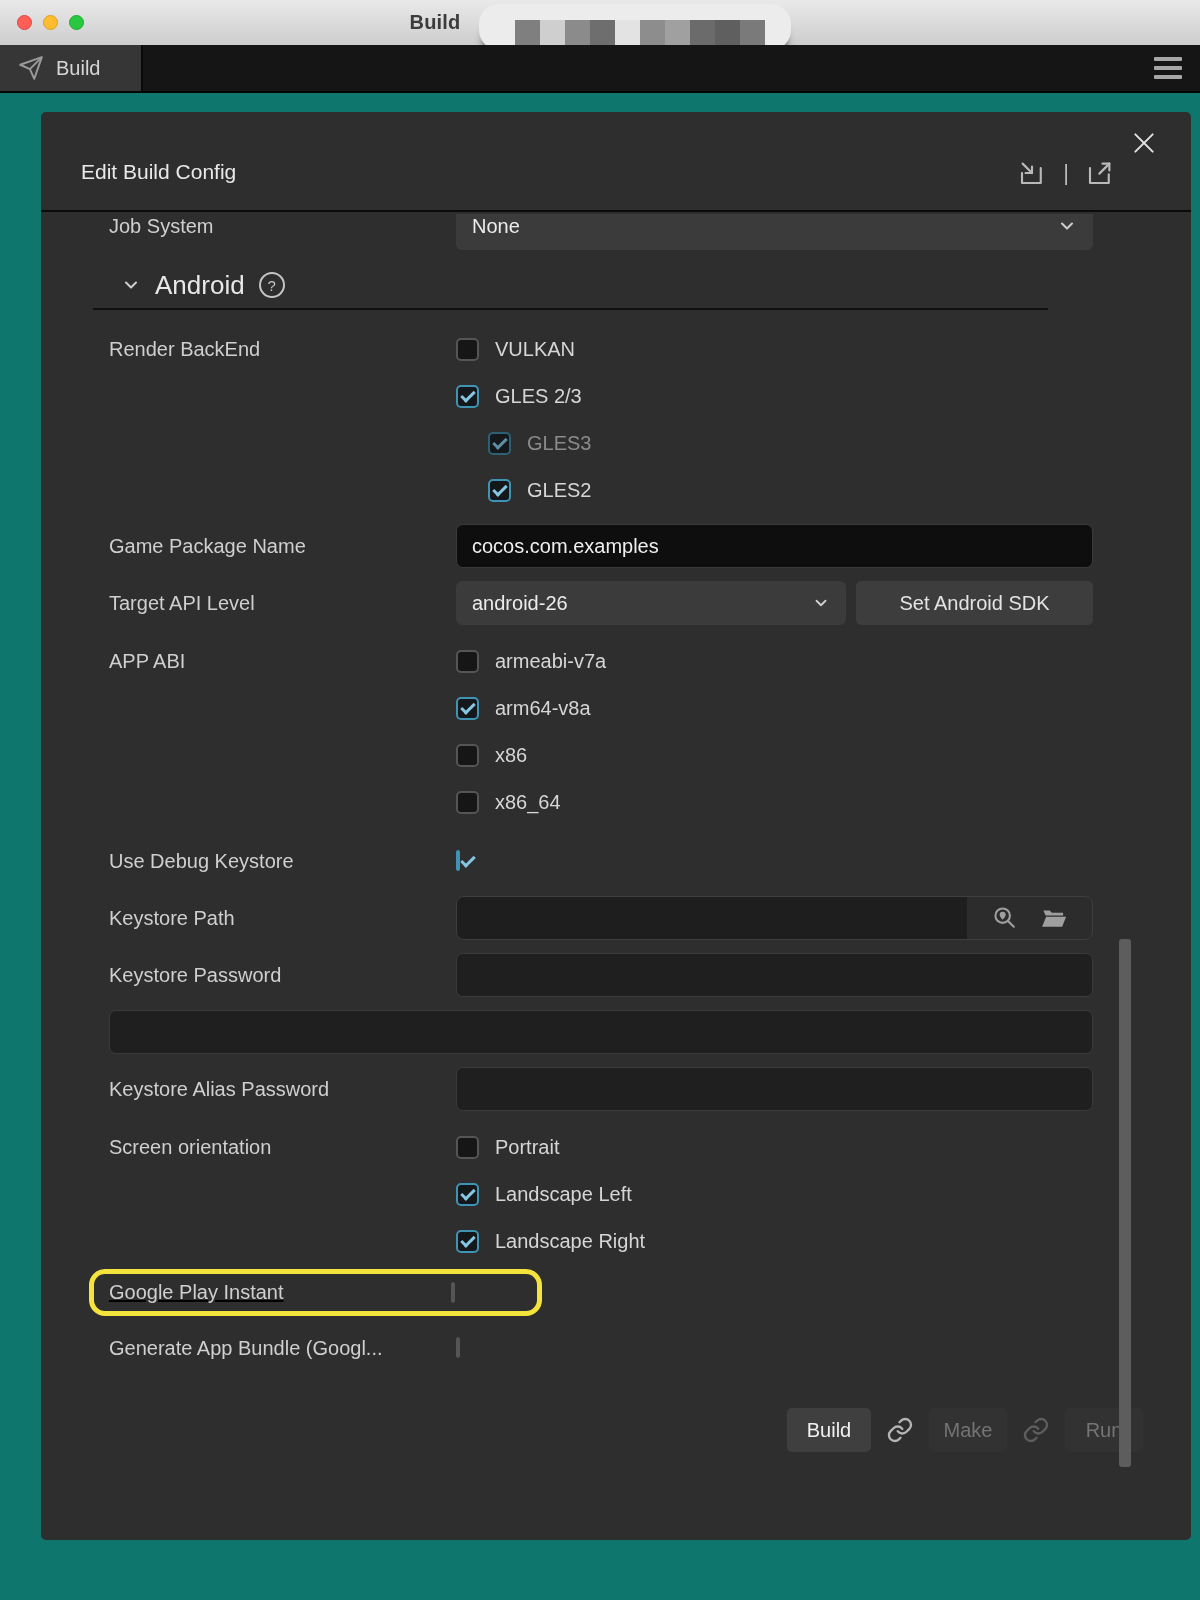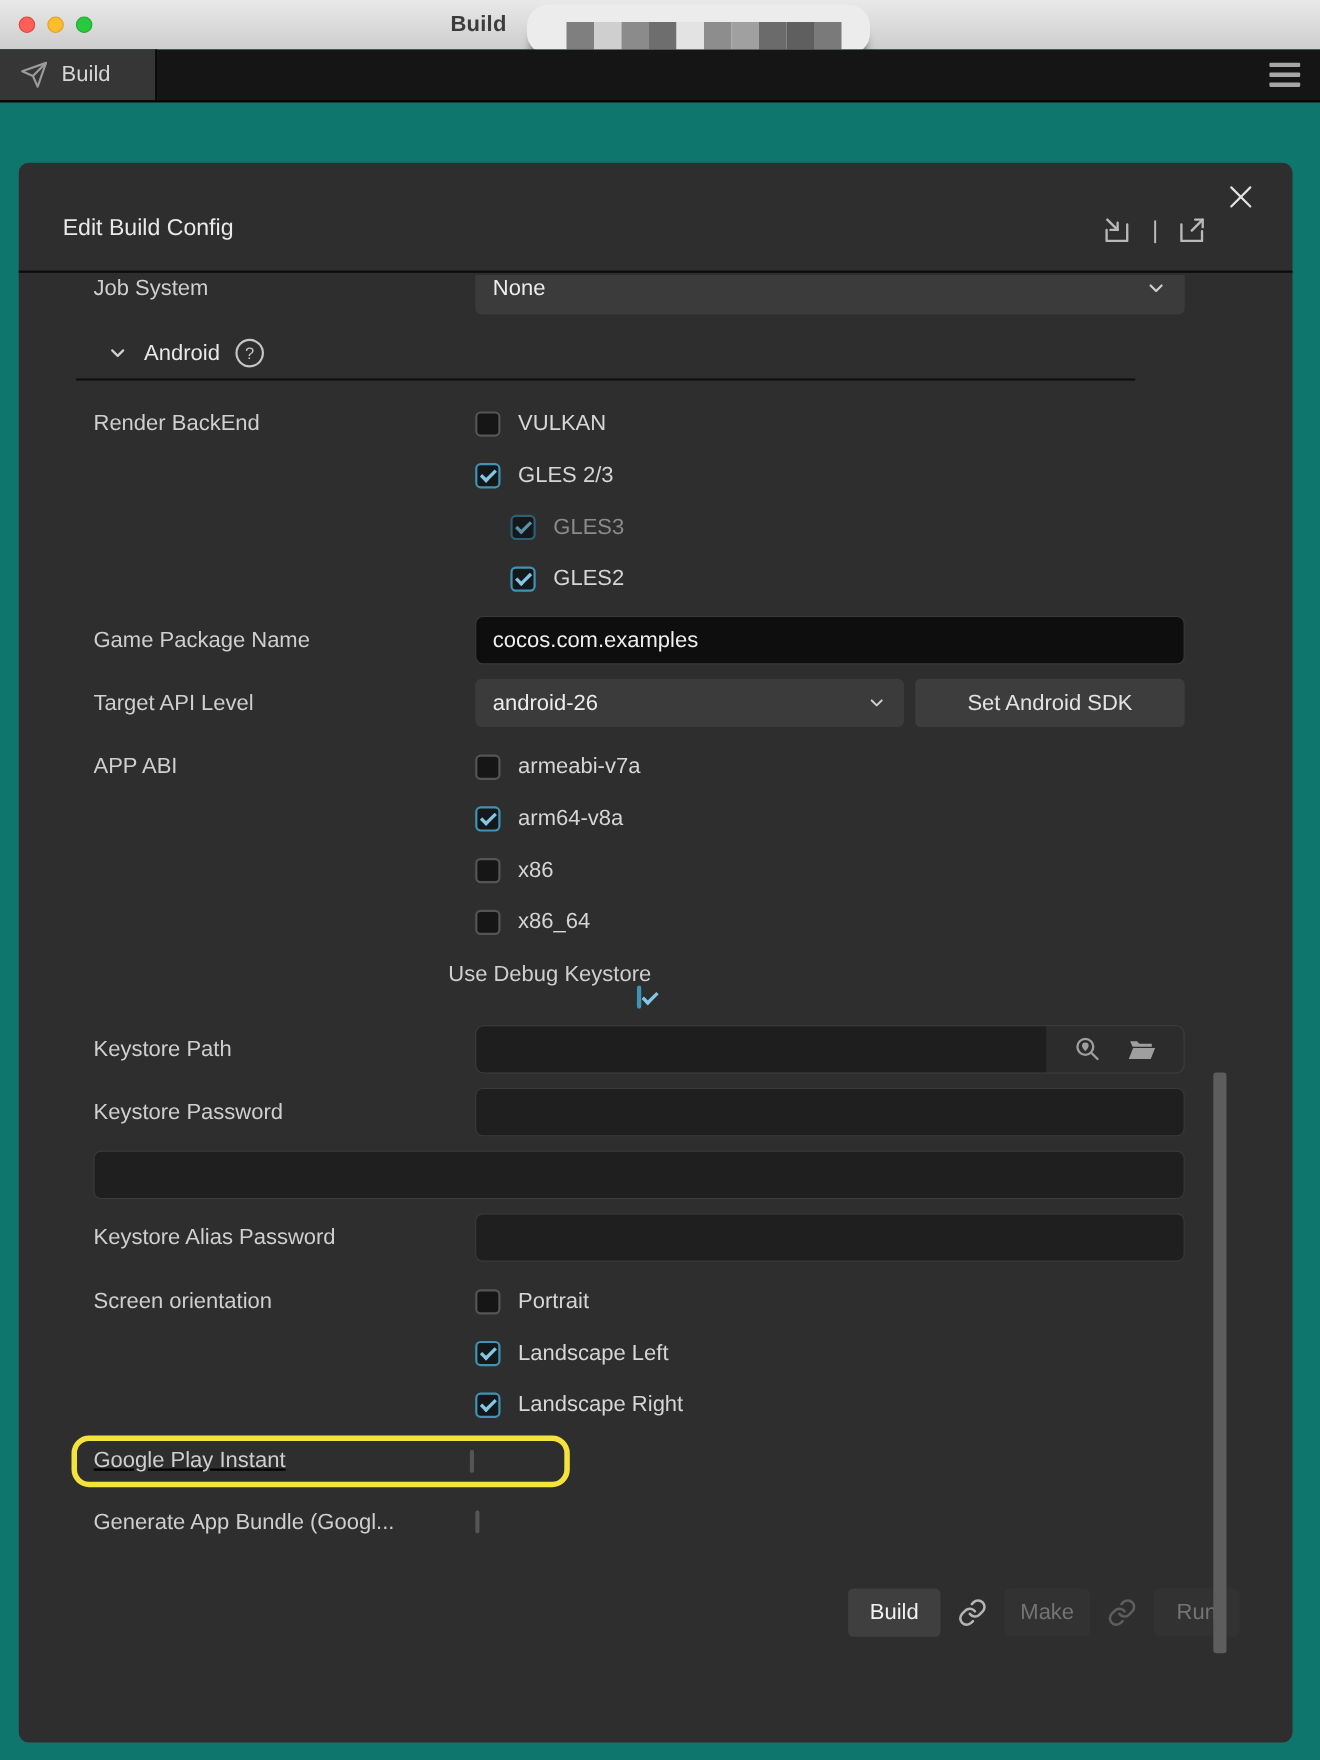--- a/index.html
+++ b/index.html
@@ -31,22 +31,22 @@
   .tabbar{height:48px;background:#151515;display:flex;align-items:stretch;
           border-bottom:2px solid #060606;position:relative;}
   .tab{width:143px;background:#363636;display:flex;align-items:center;gap:12px;
        padding:0 0 0 18px;border-right:2px solid #0a0a0a;cursor:default;}
   .tab-label{color:#d6d6d6;font-size:20px;}
   .hamburger{position:absolute;right:18px;top:12px;width:28px;display:flex;
              flex-direction:column;gap:5px;cursor:pointer;}
   .hamburger div{height:4px;background:#a6a6a6;border-radius:1px;}
 
   
-  .dialog{position:absolute;left:16px;top:107px;width:1160px;height:1438px;
-          background:#2e2e2e;border-radius:10px;border:1px solid #0f766e;margin-top:40px;}
+  .dialog{position:absolute;left:36px;top:107px;width:1160px;height:1438px;
+          background:#2e2e2e;border-radius:10px;border:5px solid #0f766e;}
   .dlg-header{position:relative;height:100px;border-bottom:2px solid #0b0b0b;}
   .dlg-title{position:absolute;left:40px;top:48px;font-size:21px;color:#e9e9e9;}
   .close-btn{position:absolute;right:30px;top:14px;width:34px;height:34px;cursor:pointer;
              display:flex;align-items:center;justify-content:center;}
   .hdr-icons{position:absolute;right:76px;top:46px;display:flex;align-items:center;gap:16px;}
   .hdr-sep{color:#b9b9b9;font-size:22px;line-height:26px;}
   .icon-btn{cursor:pointer;display:flex;}
 
   
   .scroll-area{position:absolute;left:0;right:0;top:102px;bottom:0;overflow:hidden;
@@ -59,21 +59,21 @@
   .flabel{width:347px;flex:none;color:#cfcfcf;font-size:20px;white-space:nowrap;
           overflow:hidden;}
   .fcontrol{flex:1;min-width:0;}
 
   .row-job{margin-top:-12px;margin-bottom:14px;}
   .select{height:48px;background:#3b3b3b;border-radius:6px;display:flex;align-items:center;
           padding:0 16px;color:#ececec;font-size:20px;cursor:pointer;justify-content:space-between;}
   .row-job .select{height:48px;}
 
   .section-head{display:flex;align-items:center;gap:14px;margin:14px 0 0 12px;height:42px;}
-  .section-title{color:#e8e8e8;font-size:20px;}
+  .section-title{color:#e8e8e8;font-size:26px;}
   .help-circle{width:26px;height:26px;border:2px solid #c4c4c4;border-radius:50%;
                color:#c4c4c4;font-size:15px;display:flex;align-items:center;
                justify-content:center;cursor:pointer;}
   .section-divider{height:2px;background:#101010;margin:2px 45px 16px -16px;border:0;}
   .header-pad{height:44px;display:flex;align-items:center;}
 
   
   .cb{width:23px;height:23px;border-radius:5px;background:#161616;border:2px solid #555;
       position:relative;flex:none;cursor:pointer;}
   .cb.checked{background:#14181b;border-color:#3f93b4;}
@@ -269,21 +269,21 @@
             <span class="cb"></span>
             <span class="cb-text">x86</span>
           </div>
           <div class="cb-line">
             <span class="cb"></span>
             <span class="cb-text">x86_64</span>
           </div>
         </div>
       </div>
 
-      <div class="form-row" style="height:44px;flex-direction:column;">
+      <div class="form-row" style="height:44px;">
         <span class="flabel">Use Debug Keystore</span>
         <div class="fcontrol"><span class="cb checked"></span></div>
       </div>
 
       <div class="form-row">
         <span class="flabel">Keystore Path</span>
         <div class="fcontrol">
           <div class="path-input">
             <div class="path-text"></div>
             <div class="path-icons">

